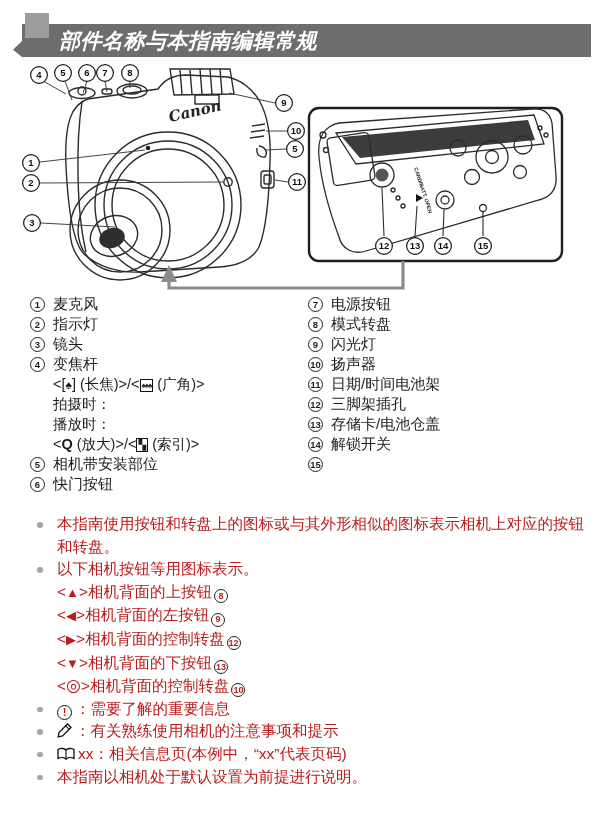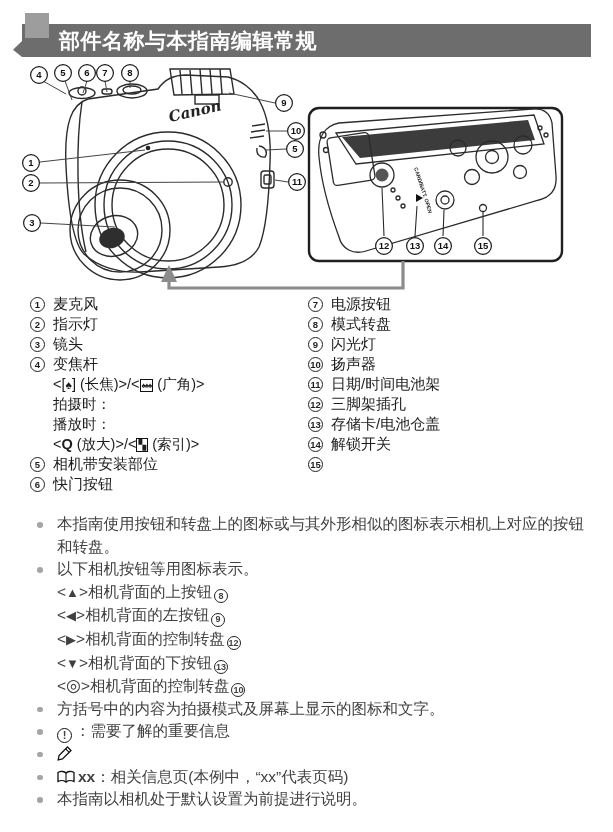--- a/index.html
+++ b/index.html
@@ -1,51 +1,51 @@
 <!DOCTYPE html>
 <html><head>
 <meta charset="utf-8">
 <style>
   html,body{margin:0;padding:0;background:#ffffff;}
   body{width:613px;height:832px;font-family:"Liberation Sans","DejaVu Sans",sans-serif;color:#1c1c1c;}
   .page{position:relative;width:613px;height:832px;background:#fff;overflow:hidden;}
 
   
   .banner{position:absolute;left:22px;top:24px;width:569px;height:33px;background:#6d6d6d;display:flex;align-items:center;}
-  .banner-title{margin-left:37px;color:#ffffff;font-size:21px;font-weight:bold;letter-spacing:.5px;white-space:nowrap;}
+  .banner-title{margin-left:37px;color:#ffffff;font-size:21px;font-weight:bold;letter-spacing:.5px;white-space:nowrap;font-style:italic;}
   .banner-square{position:absolute;left:25px;top:13px;width:24px;height:25px;background:#9d9d9d;z-index:2;}
   .banner-tail{position:absolute;left:13px;top:41px;width:9px;height:16px;background:#6d6d6d;clip-path:polygon(100% 0,100% 100%,0 55%);}
 
   
   .diagrams{position:absolute;left:20px;top:60px;}
 
   
   .parts-col{position:absolute;top:294px;}
   .parts-left{left:30px;width:272px;}
   .parts-right{left:308px;width:295px;}
   .prow{display:flex;align-items:center;height:20px;font-size:15px;}
   .plabel{white-space:nowrap;}
   .cnum{display:inline-flex;flex:none;width:15px;height:15px;border:1.2px solid #222;border-radius:50%;align-items:center;justify-content:center;font-size:9.5px;font-weight:bold;margin-right:8px;background:#fff;box-sizing:border-box;}
   .psub{height:20px;line-height:20px;font-size:14.5px;padding-left:23px;white-space:nowrap;}
   .icon-box{display:inline-block;border:1.4px solid #111;font-size:8px;line-height:9px;padding:1px;letter-spacing:-1px;vertical-align:1px;font-weight:bold;}
   .icon-box.idx{font-size:10px;line-height:10px;letter-spacing:0;}
   .tree{font-size:12px;}
   .mag{font-weight:bold;}
 
   
-  .conv{position:absolute;left:36px;top:513px;width:549px;font-size:15.5px;line-height:22.6px;color:#404040;}
+  .conv{position:absolute;left:36px;top:513px;width:549px;font-size:15.5px;line-height:22.6px;color:#b91c1c;}
   .bullet{position:relative;padding-left:21px;}
   .bullet::before{content:"";position:absolute;left:1px;top:9px;width:5.5px;height:5.5px;border-radius:50%;background:#a5a5a5;}
   .subline{padding-left:21px;white-space:nowrap;}
   .tri{font-size:13px;}
   .dial-glyph{font-size:17px;}
   .cnum.sm{width:14px;height:14px;font-size:9px;margin:0 0 0 2px;vertical-align:-2px;}
   .excl-icon{display:inline-flex;width:15px;height:15px;border:1.6px solid #111;border-radius:50%;align-items:center;justify-content:center;font-size:11px;font-weight:bold;vertical-align:-2.5px;margin-right:3px;box-sizing:border-box;}
   .inline-svg{vertical-align:-2px;margin-right:3px;}
-  .bold{font-weight:bold;margin-top:12px;}
+  .bold{font-weight:normal;margin-top:12px;}
 </style>
 </head>
 <body>
 
 <div class="page">
 
   <div class="banner">
     <span class="banner-title">部件名称与本指南编辑常规</span>
   </div>
   <div class="banner-square"></div>
@@ -266,28 +266,27 @@
   <div class="conv">
     <div class="bullet"><span>本指南使用按钮和转盘上的图标或与其外形相似的图标表示相机上对应的按钮和转盘。</span></div>
     <div class="bullet"><span>以下相机按钮等用图标表示。</span></div>
 
     <div class="subline"><span>&lt;</span><span class="tri">▲</span><span>&gt;</span><span>相机背面的上按钮</span><span class="cnum sm">8</span></div>
     <div class="subline"><span>&lt;</span><span class="tri">◀</span><span>&gt;</span><span>相机背面的左按钮</span><span class="cnum sm">9</span></div>
     <div class="subline"><span>&lt;</span><span class="tri">▶</span><span>&gt;</span><span>相机背面的控制转盘</span><span class="cnum sm">12</span></div>
     <div class="subline"><span>&lt;</span><span class="tri">▼</span><span>&gt;</span><span>相机背面的下按钮</span><span class="cnum sm">13</span></div>
     <div class="subline"><span>&lt;</span><span class="dial-glyph">◎</span><span>&gt;</span><span>相机背面的控制转盘</span><span class="cnum sm">10</span></div>
 
-    <div class="bullet"><span>方括号中的内容为拍摄模式及屏幕上显示的图标和文字。</span></div>
     <div class="bullet"><span class="excl-icon">
           <span>!</span>
         </span><span>：需要了解的重要信息</span></div>
     <div class="bullet"><svg class="inline-svg" width="15" height="15" viewBox="0 0 15 15">
           <path d="M10.5,1 L14,4.5 L5.5,13 L1.2,13.9 L2,9.5 Z" fill="#fff" stroke="#111" stroke-width="1.3"></path>
           <line x1="8.7" y1="2.8" x2="12.2" y2="6.3" stroke="#111" stroke-width="1.1"></line>
-        </svg></div>
+        </svg><span>：有关熟练使用相机的注意事项和提示</span></div>
     <div class="bullet"><svg class="inline-svg" width="18" height="14" viewBox="0 0 18 14">
           <path d="M1,2.5 C4,0.8 7.5,1.3 9,3.2 C10.5,1.3 14,0.8 17,2.5 L17,11.5 C14,10 10.5,10.4 9,12.2 C7.5,10.4 4,10 1,11.5 Z" fill="#fff" stroke="#111" stroke-width="1.3"></path>
           <line x1="9" y1="3.2" x2="9" y2="12.2" stroke="#111" stroke-width="1.1"></line>
         </svg><span class="bold">xx</span><span>：相关信息页(本例中，“xx”代表页码)</span></div>
     <div class="bullet"><span>本指南以相机处于默认设置为前提进行说明。</span></div>
   </div>
 
 </div>
 
 </body></html>

